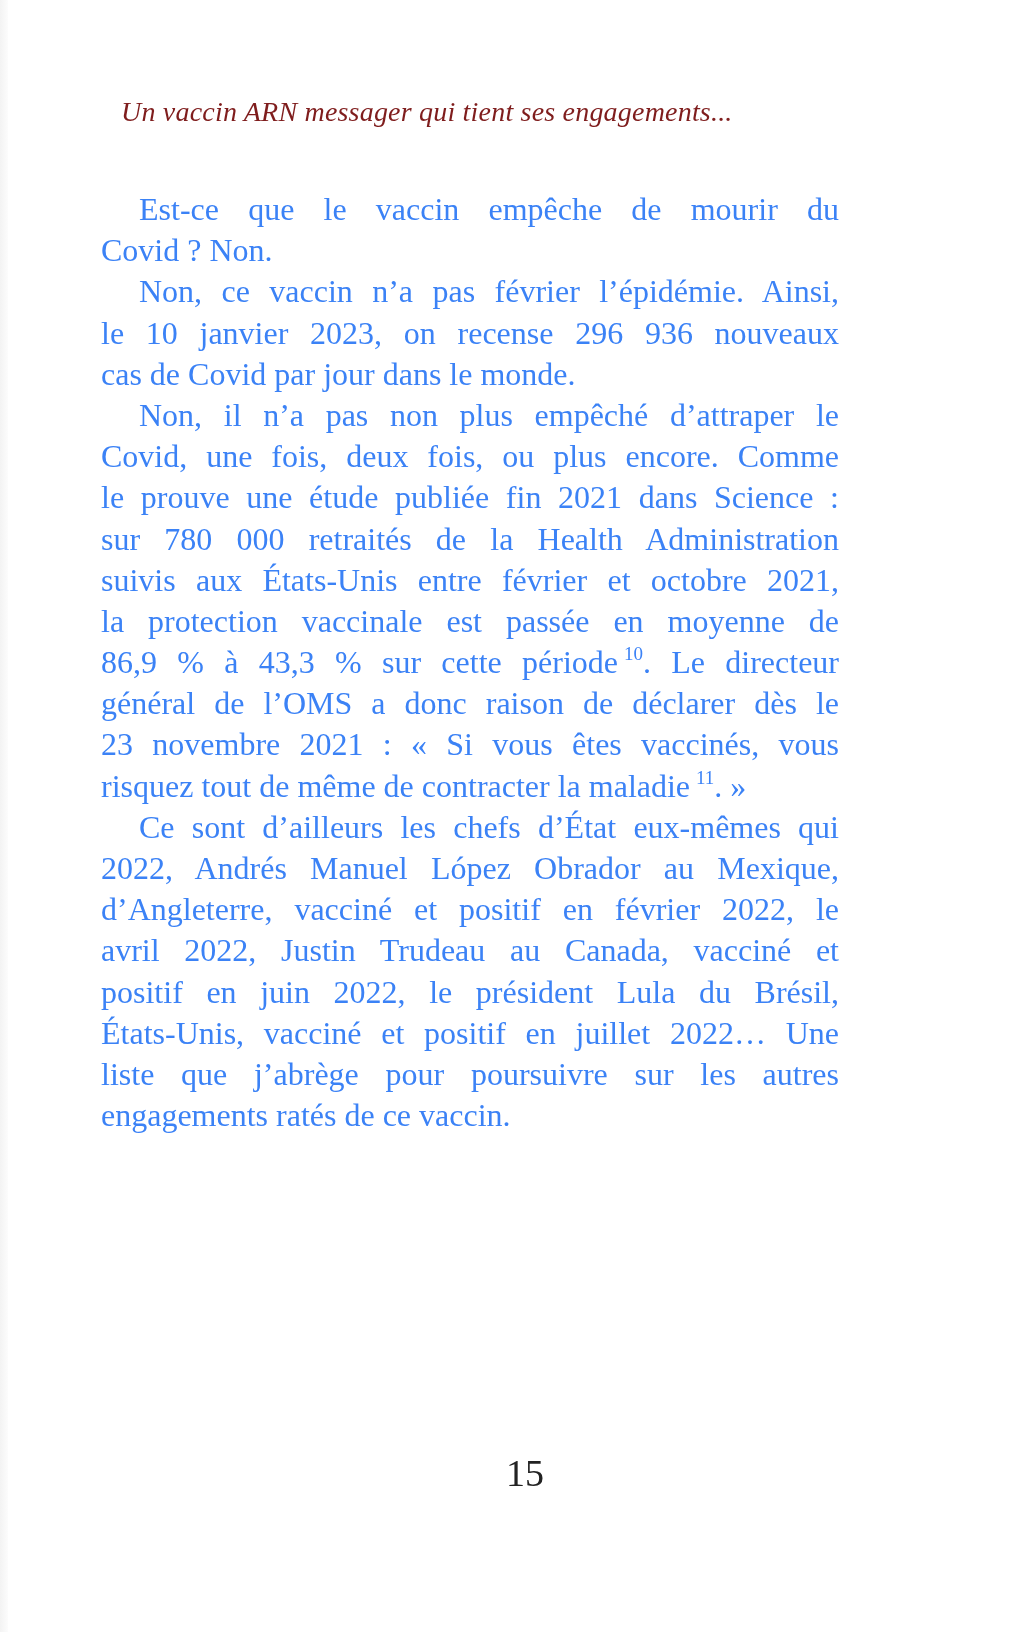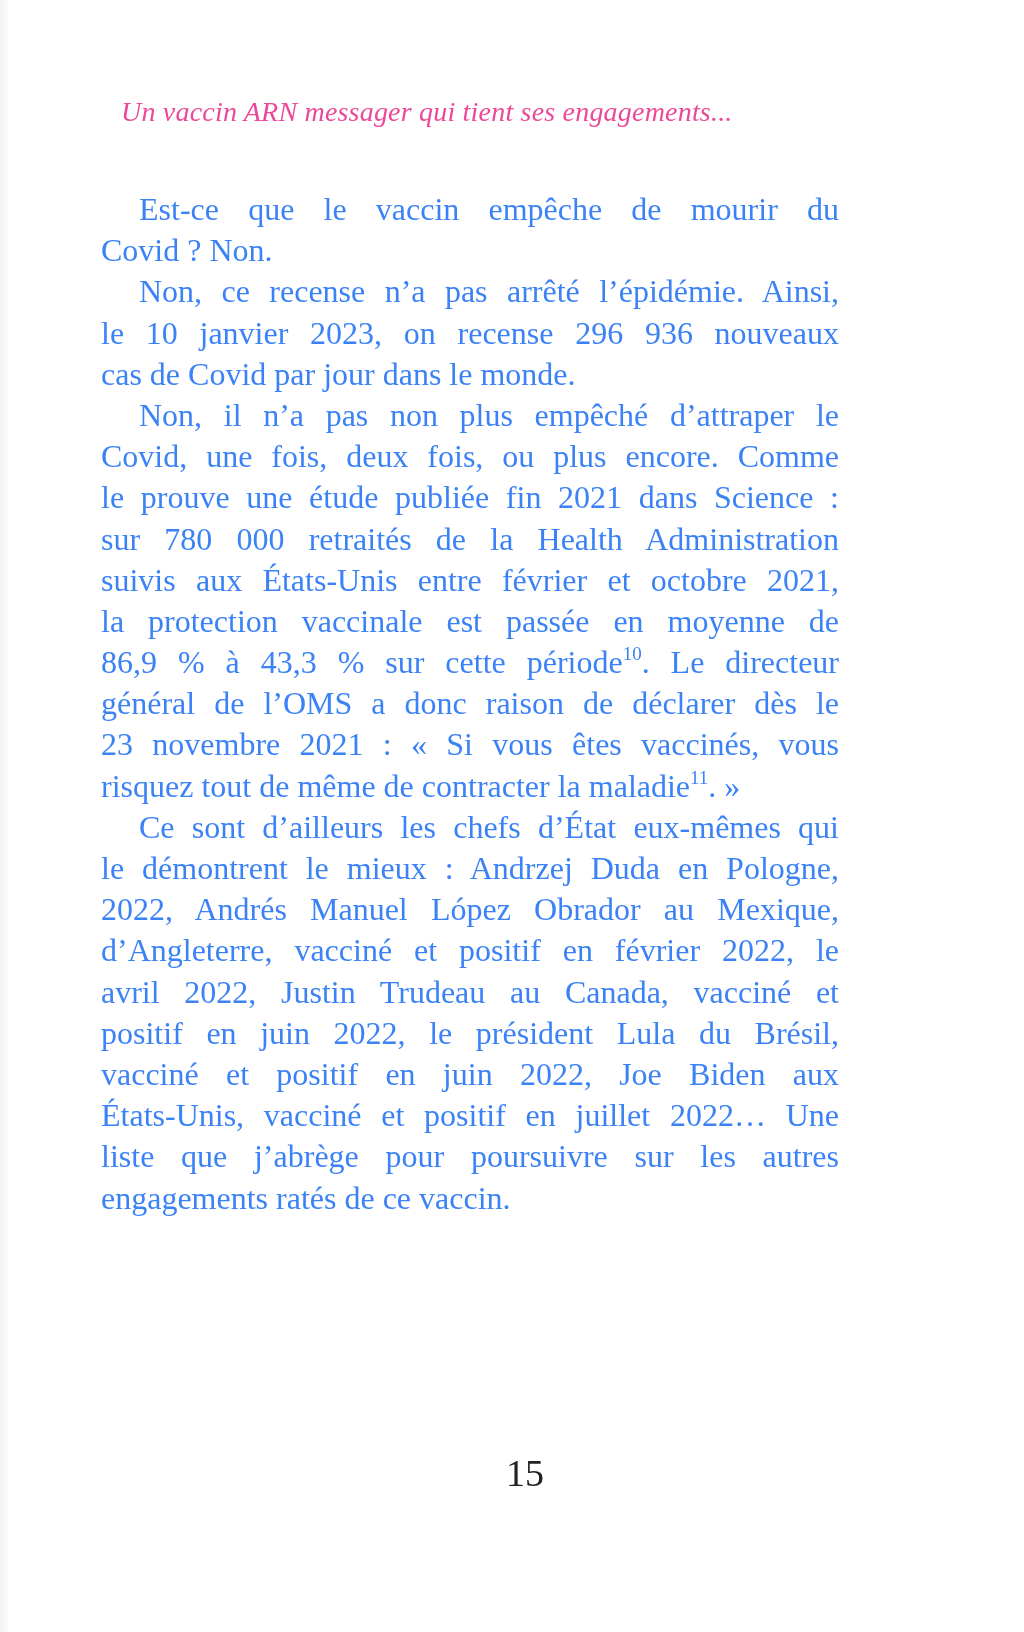--- a/index.html
+++ b/index.html
@@ -21,21 +21,21 @@
     width: 8px; height: 1632px;
     background: linear-gradient(to right, #f3f3f3, #fcfcfc);
   }
   .running-head {
     position: absolute;
     left: 121px;
     top: 96px;
     font-style: italic;
     font-size: 28px;
     letter-spacing: 0.2px;
-    color: #ec4899;
+    color: #7f1d1d;
     white-space: nowrap;
   }
   .body-text {
     position: absolute;
     left: 101px;
     top: 189px;
     width: 738px;
     font-size: 32px;
     line-height: 41.2px;
     color: #3b82f6;
@@ -50,20 +50,21 @@
   .line.last {
     text-align-last: left;
   }
   .line.indent {
     padding-left: 38px;
   }
   .sup {
     font-size: 19px;
     vertical-align: 13px;
     line-height: 0;
+    margin-left: 6px;
   }
   .ital { }
   .page-number {
     position: absolute;
     left: 13px;
     width: 100%;
     top: 1451px;
     text-align: center;
     font-size: 38px;
     color: #222222;
@@ -72,38 +73,36 @@
 </head>
 <body>
 
 <div class="left-edge"></div>
 
 <div class="running-head">Un vaccin ARN messager qui tient ses engagements...</div>
 
 <div class="body-text" id="body-text">
     <div class="line indent"><span>Est-ce que le vaccin empêche de mourir du</span></div>
     <div class="line last"><span>Covid ? Non.</span></div>
-    <div class="line indent"><span>Non, ce recense n’a pas arrêté l’épidémie. Ainsi,</span></div>
+    <div class="line indent"><span>Non, ce vaccin n’a pas février l’épidémie. Ainsi,</span></div>
     <div class="line"><span>le 10 janvier 2023, on recense 296 936 nouveaux</span></div>
     <div class="line last"><span>cas de Covid par jour dans le monde.</span></div>
     <div class="line indent"><span>Non, il n’a pas non plus empêché d’attraper le</span></div>
     <div class="line"><span>Covid, une fois, deux fois, ou plus encore. Comme</span></div>
     <div class="line"><span>le prouve une étude publiée fin 2021 dans </span><span class="ital">Science</span><span> :</span></div>
     <div class="line"><span>sur 780 000 retraités de la Health Administration</span></div>
     <div class="line"><span>suivis aux États-Unis entre février et octobre 2021,</span></div>
     <div class="line"><span>la protection vaccinale est passée en moyenne de</span></div>
     <div class="line"><span>86,9 % à 43,3 % sur cette période</span><span class="sup">10</span><span>. Le directeur</span></div>
     <div class="line"><span>général de l’OMS a donc raison de déclarer dès le</span></div>
     <div class="line"><span>23 novembre 2021 : « Si vous êtes vaccinés, vous</span></div>
     <div class="line last"><span>risquez tout de même de contracter la maladie</span><span class="sup">11</span><span>. »</span></div>
     <div class="line indent"><span>Ce sont d’ailleurs les chefs d’État eux-mêmes qui</span></div>
-    <div class="line"><span>le démontrent le mieux : Andrzej Duda en Pologne,</span></div>
     <div class="line"><span>2022, Andrés Manuel López Obrador au Mexique,</span></div>
     <div class="line"><span>d’Angleterre, vacciné et positif en février 2022, le</span></div>
     <div class="line"><span>avril 2022, Justin Trudeau au Canada, vacciné et</span></div>
     <div class="line"><span>positif en juin 2022, le président Lula du Brésil,</span></div>
-    <div class="line"><span>vacciné et positif en juin 2022, Joe Biden aux</span></div>
     <div class="line"><span>États-Unis, vacciné et positif en juillet 2022… Une</span></div>
     <div class="line"><span>liste que j’abrège pour poursuivre sur les autres</span></div>
     <div class="line last"><span>engagements ratés de ce vaccin.</span></div>
   </div>
 
 <div class="page-number">15</div>
 
 </body></html>

